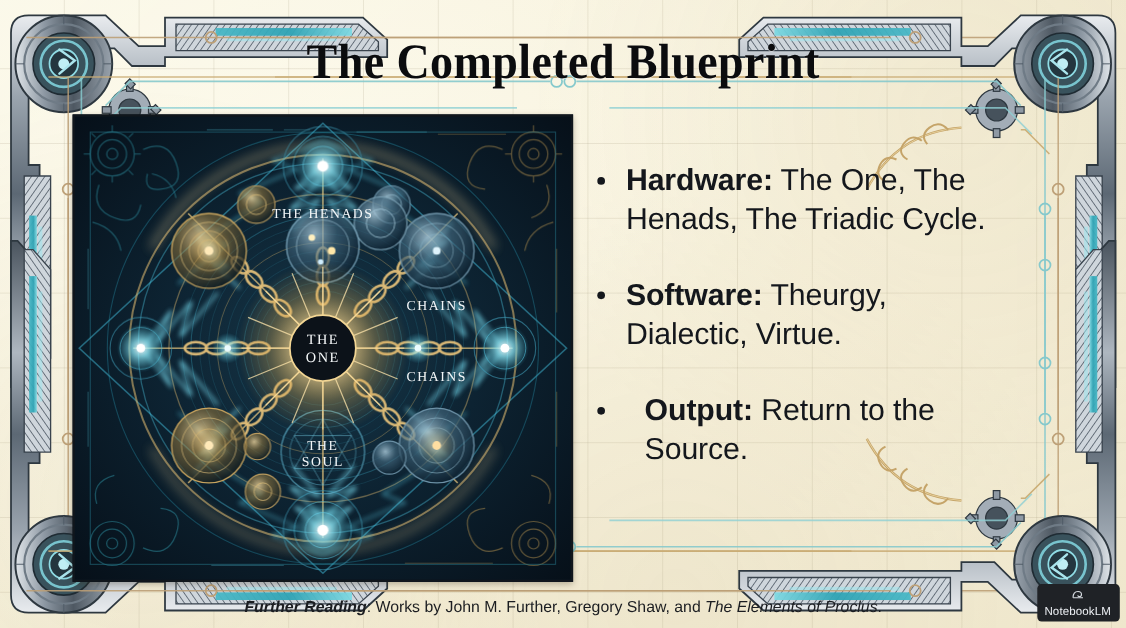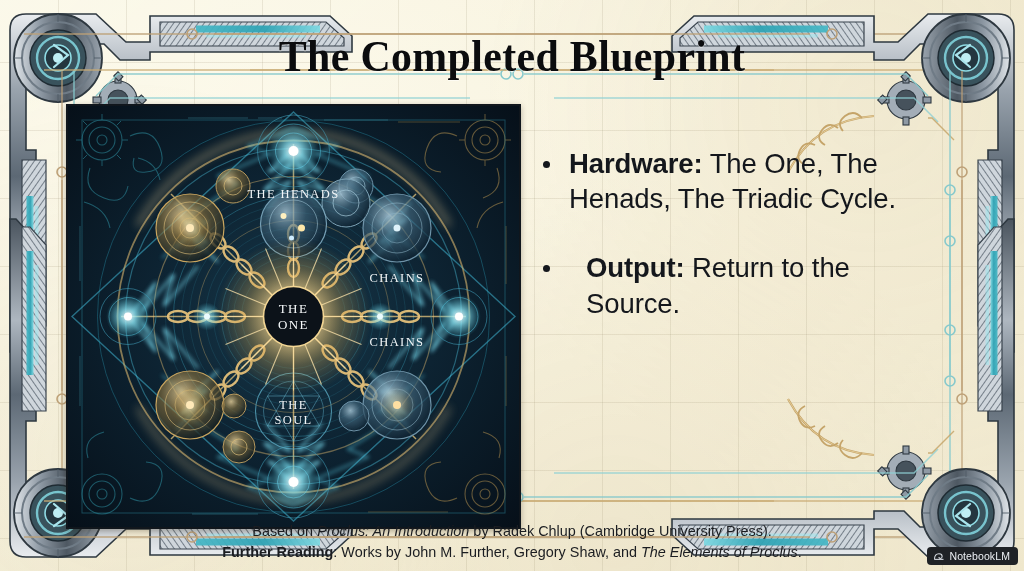--- a/index.html
+++ b/index.html
@@ -63,29 +63,29 @@
     background:#14171c;margin:15px 19px 0 7px;
   }
   .btext{font-size:27.5px;line-height:1.28;letter-spacing:-.1px;}
   .btext b{font-weight:700;}
   
   #footer{
     position:absolute;left:0;right:0;bottom:9px;text-align:center;
     color:#1b1d21;font-size:14.4px;line-height:1.42;
   }
   #footer .l2{font-size:14.4px;}
-  #footer b{font-weight:700;}
+  #footer b{font-weight:700;font-style:italic;}
   #footer i{font-style:italic;}
   
   #nblm{
     position:absolute;right:6px;bottom:6px;
     display:flex;align-items:center;gap:4px;
     background:#1f2226;color:#eceff3;
     padding:3px 8px 3px 6px;border-radius:4px;
-    font-size:10.5px;letter-spacing:.1px;
+    font-size:10.5px;letter-spacing:.1px;flex-direction:column;
   }
   #nblm svg{display:block;}
 </style>
 </head>
 <body>
 
 <div id="slide">
 
   <div id="grid"></div>
   <div id="paper-noise"></div>
@@ -542,26 +542,29 @@
     </svg>
   </div>
 
   <div id="bullets">
     <div class="bullet">
       <span class="dot"></span>
       <div class="btext"><b>Hardware:</b><span> The One, The Henads, The Triadic Cycle.</span></div>
     </div>
     <div class="bullet">
       <span class="dot"></span>
+      <div class="btext"><b>Software:</b><span> Theurgy, Dialectic, Virtue.</span></div>
+    </div>
+    <div class="bullet">
+      <span class="dot"></span>
       <div class="btext"><b>Output:</b><span> Return to the Source.</span></div>
     </div>
   </div>
 
   <div id="footer">
-    <div class="l1"><span>Based on </span><i>Proclus: An Introduction</i><span> by Radek Chlup (Cambridge University Press).</span></div>
     <div class="l2"><b>Further Reading</b><span>: Works by John M. Further, Gregory Shaw, and </span><i>The Elements of Proclus</i><span>.</span></div>
   </div>
 
   <div id="nblm">
     <span>
       <svg width="12" height="12" viewBox="0 0 16 16" fill="none" stroke="#d7dce2" stroke-width="1.4">
         <path d="M2 12.5 Q2 5 8 5 Q12.2 5 12.2 8.6 Q12.2 11.2 9.8 11.2 Q7.8 11.2 7.8 9.4"></path>
         <path d="M2 12.5 L14 12.5"></path>
       </svg>
     </span>

